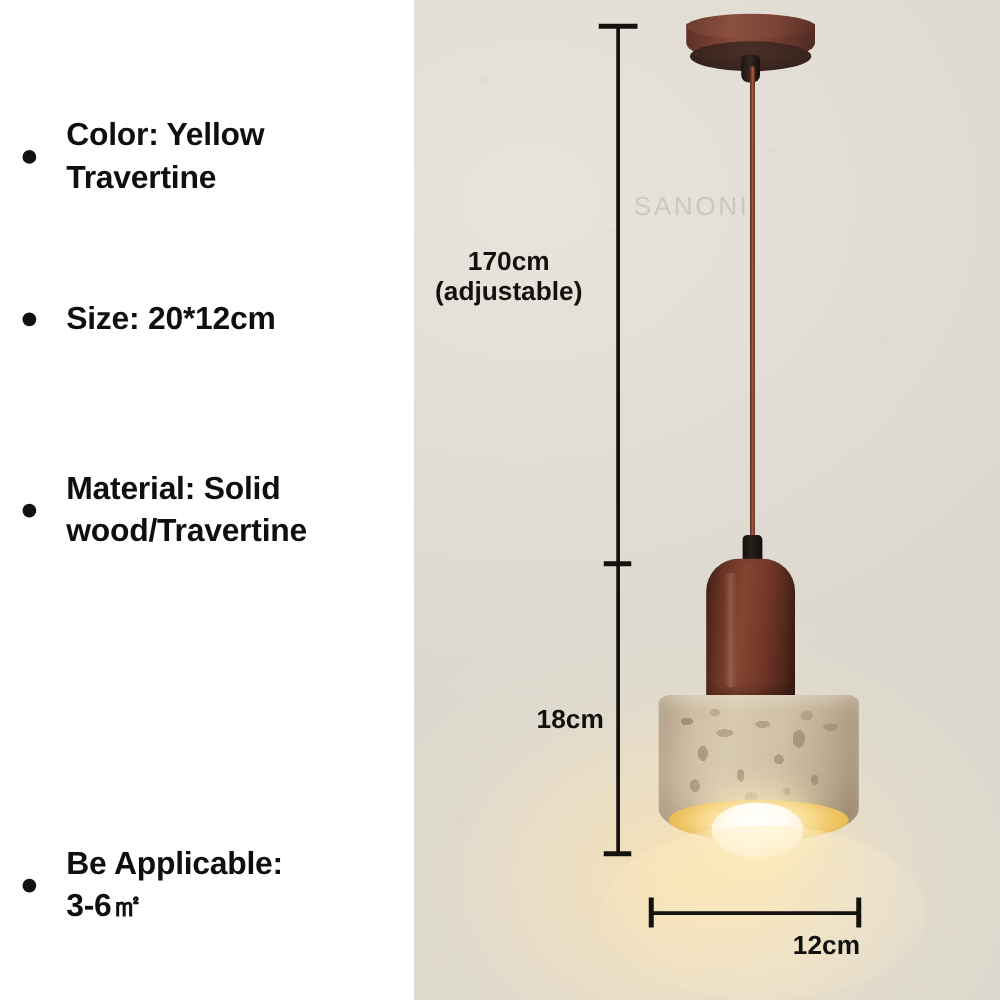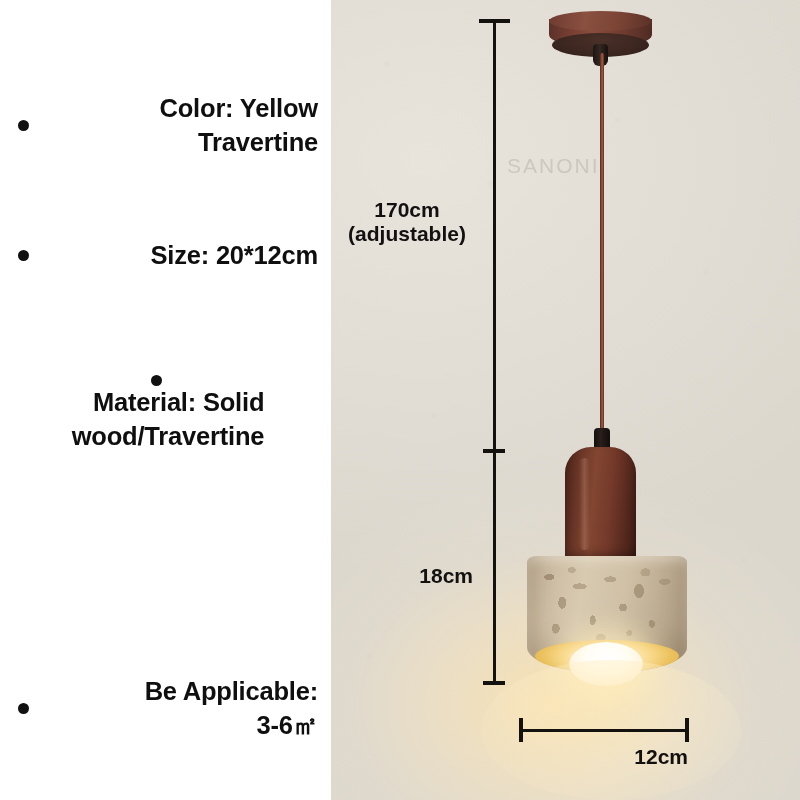--- a/index.html
+++ b/index.html
@@ -53,21 +53,20 @@
     margin-right: 24px;
   }
   .spec-text {
     flex: 1 1 auto;
     font-size: 25.5px;
     font-weight: bold;
     line-height: 1.32;
     color: #0f0f0f;
     letter-spacing: -0.2px;
     white-space: pre-line;
-    text-align: right;
   }
 
   
   .photo {
     position: absolute;
     left: 331px;
     top: 0;
     width: 469px;
     height: 800px;
     overflow: hidden;
@@ -284,21 +283,21 @@
         <span class="spec-bullet"></span>
         <span class="spec-text">Color: Yellow
 Travertine</span>
       </li>
 
       <li class="spec-item" style="top:239px;">
         <span class="spec-bullet"></span>
         <span class="spec-text">Size: 20*12cm</span>
       </li>
 
-      <li class="spec-item" style="top:375px;flex-direction:column;">
+      <li class="spec-item" style="top:375px;">
         <span class="spec-bullet"></span>
         <span class="spec-text">Material: Solid
 wood/Travertine</span>
       </li>
 
 
       <li class="spec-item" style="top:675px;">
         <span class="spec-bullet"></span>
         <span class="spec-text">Be Applicable:
 3-6㎡</span>
@@ -335,21 +334,21 @@
     <div class="floor-glow"></div>
 
     <div class="dim-line-v" style="left:162px; top:21px; height:430px;"></div>
     <div class="dim-tick-h" style="left:148px; top:19px; width:31px;"></div>
     <div class="dim-tick-h" style="left:152px; top:449px; width:22px;"></div>
     <div class="dim-label" style="left:6px; top:198px; width:140px; text-align:center;">170cm
 (adjustable)</div>
 
     <div class="dim-line-v" style="left:162px; top:451px; height:233px;"></div>
     <div class="dim-tick-h" style="left:152px; top:681px; width:22px;"></div>
-    <div class="dim-label" style="left:24px; top:564px; width:118px; text-align:right;">18cm</div>
+    <div class="dim-label" style="left:34px; top:564px; width:118px; text-align:right;">18cm</div>
 
     <div class="dim-line-h" style="left:189px; top:729px; width:168px;"></div>
     <div class="dim-tick-v" style="left:188px; top:718px; height:24px;"></div>
     <div class="dim-tick-v" style="left:354px; top:718px; height:24px;"></div>
     <div class="dim-label" style="left:189px; top:745px; width:168px;">12cm</div>
 
   </div>
 </div>
 
 </body></html>

